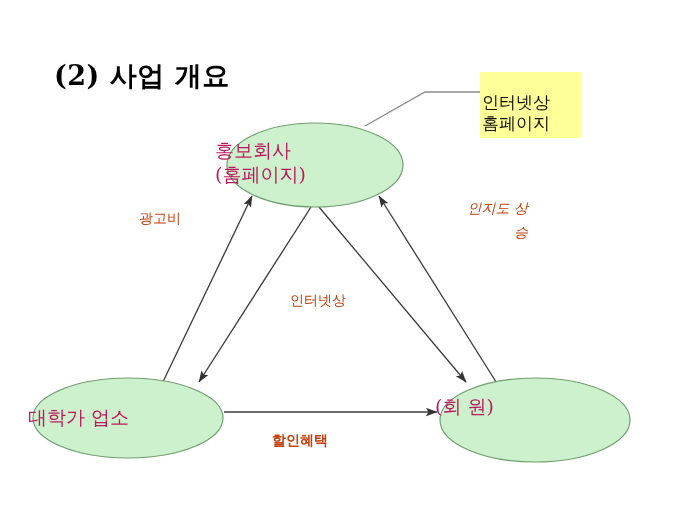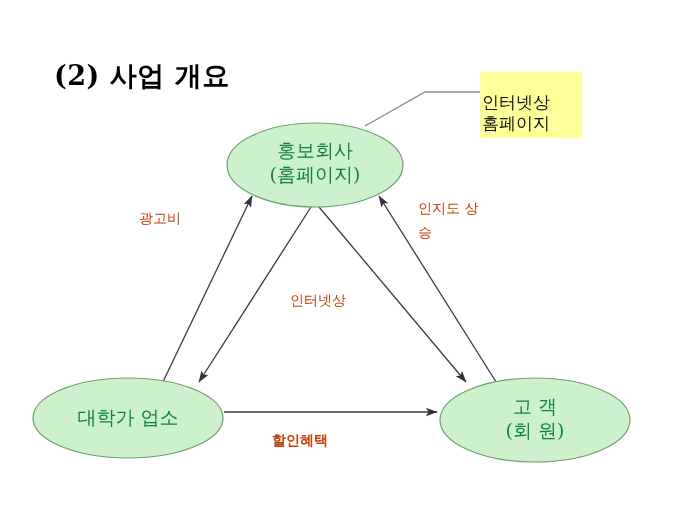--- a/index.html
+++ b/index.html
@@ -34,37 +34,37 @@
     top: 58px;
     font-family: "DejaVu Serif", "Liberation Serif", serif;
     font-size: 27px;
     font-weight: bold;
     letter-spacing: 0.5px;
     white-space: nowrap;
     color: #000000;
   }
   .node-label {
     position: absolute;
-    text-align: center;
+    text-align: left;
     font-family: "DejaVu Serif", "Liberation Serif", serif;
     font-size: 19px;
     line-height: 24px;
-    color: #15803d;
+    color: #be185d;
     white-space: nowrap;
     pointer-events: none;
   }
   .edge-label {
     position: absolute;
     font-family: "DejaVu Serif", "Liberation Serif", serif;
     font-size: 14px;
     line-height: 24px;
     color: #c2410c;
     white-space: nowrap;
   }
-  .edge-label.two-line { text-align: left; }
+  .edge-label.two-line { text-align: right; font-style: italic; }
   .callout-box {
     position: absolute;
     left: 480px;
     top: 72px;
     width: 98px;
     padding: 20px 2px 4px 2px;
     background: #ffff99;
     text-align: left;
     font-family: "DejaVu Serif", "Liberation Serif", serif;
     font-size: 17px;
@@ -107,21 +107,20 @@
   <div class="node-label" style="left:215px; top:138px; width:200px;">
     <div>홍보회사</div>
     <div>(홈페이지)</div>
   </div>
 
   <div class="node-label" style="left:28px; top:405px; width:200px;">
     <div>대학가 업소</div>
   </div>
 
   <div class="node-label" style="left:435px; top:394px; width:200px;">
-    <div>고 객</div>
     <div>(회 원)</div>
   </div>
 
   <div class="edge-label" style="left:139px; top:206px;">광고비</div>
 
   <div class="edge-label two-line" style="left:418px; top:196px; width:110px;">
     <div>인지도 상</div>
     <div>승</div>
   </div>
 

